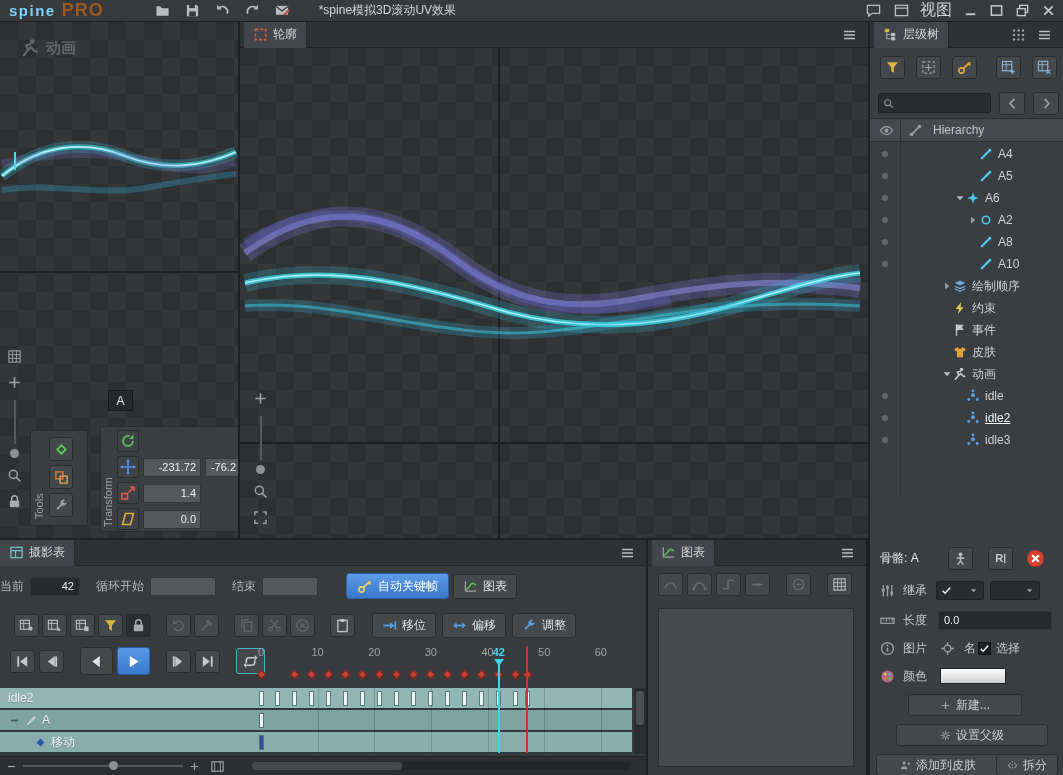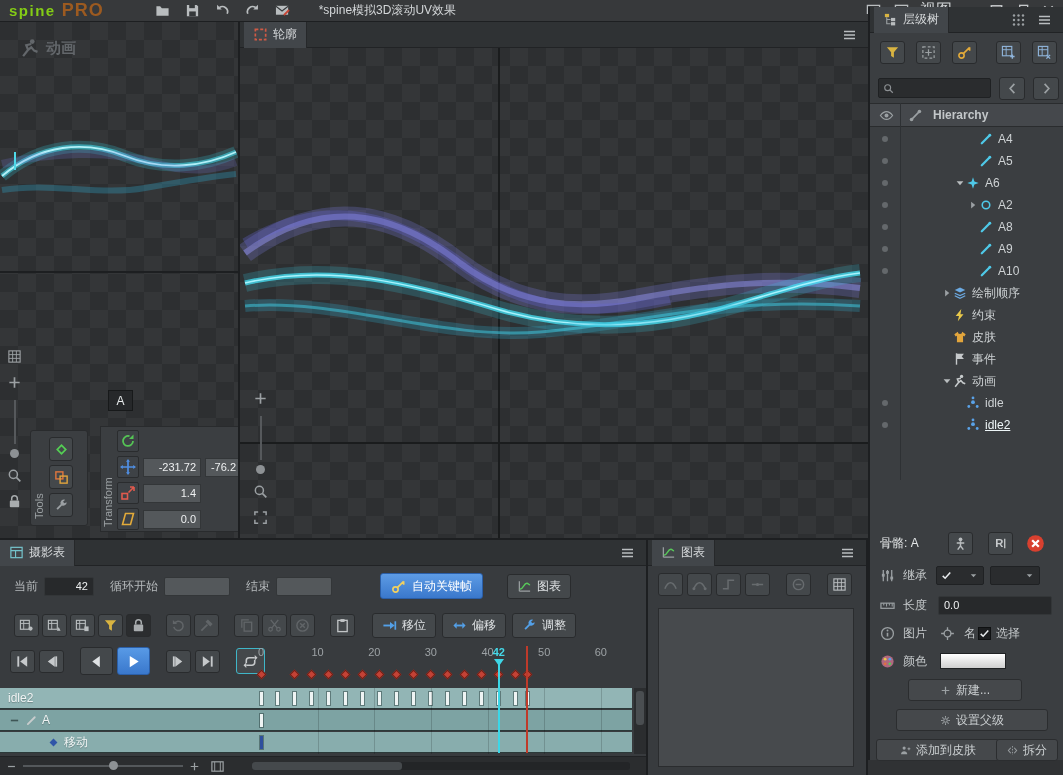--- a/index.html
+++ b/index.html
@@ -21,21 +21,21 @@
 .field{height:19px;background:#54585b;border:1px solid #333638;color:#eef0f1;font-size:11px;display:flex;align-items:center;justify-content:flex-end;padding:0 5px;border-radius:2px;}
 .field.dark{background:#27292b;}
 .checker{background-color:#2d2f31;background-image:linear-gradient(45deg,#343638 25%,transparent 25%,transparent 75%,#343638 75%),linear-gradient(45deg,#343638 25%,transparent 25%,transparent 75%,#343638 75%);background-size:36px 36px;background-position:0 0,18px 18px;}
 .tabbar{position:absolute;left:0;top:0;right:0;height:26px;background:#2f3234;border-bottom:1px solid #212325;display:flex;align-items:center;}
 .tab{display:flex;align-items:center;gap:5px;padding:0 9px;height:26px;background:#42464a;border-right:1px solid #26282a;color:#d6d9db;font-size:12px;}
 .panel-menu{position:absolute;top:5px;width:17px;height:16px;display:inline-flex;}
 
 
 .titlebar{position:absolute;left:0;top:0;width:1063px;height:22px;background:#37393b;border-bottom:1px solid #1d1f21;display:flex;align-items:center;}
 .logo{margin-left:9px;display:flex;align-items:baseline;}
-.logo-main{color:#84cc16;font-weight:bold;font-size:15px;letter-spacing:1.5px;}
+.logo-main{color:#7dd3fc;font-weight:bold;font-size:15px;letter-spacing:1.5px;}
 .logo-pro{color:#9c5a20;font-weight:bold;font-size:18px;margin-left:6px;letter-spacing:1px;}
 #tb-left-icons{display:flex;gap:9px;margin-left:48px;}
 .doc-title{color:#d3d6d8;margin-left:26px;font-size:12px;}
 .tb-right{position:absolute;right:4px;display:flex;align-items:center;gap:8px;}
 #tb-right-icons{display:flex;gap:7px;}
 .menu-item{color:#cfd2d4;font-size:16px;cursor:pointer;margin:0 0;}
 #tb-window-controls{display:flex;gap:5px;}
 
 
 .preview-panel{position:absolute;left:0;top:22px;width:240px;height:518px;border-right:2px solid #1d1f21;border-bottom:2px solid #1d1f21;overflow:hidden;}
@@ -65,21 +65,21 @@
 
 
 .viewport-panel{position:absolute;left:240px;top:22px;width:628px;height:518px;border-bottom:2px solid #1d1f21;}
 .vp-canvas{position:absolute;left:0;top:26px;right:0;bottom:0;overflow:hidden;}
 .axis-v{position:absolute;left:258px;top:0;width:2px;height:100%;background:#1a1c1d;}
 .axis-h{position:absolute;left:0;top:394px;width:100%;height:2px;background:#1a1c1d;}
 
 
 .dopesheet-panel{position:absolute;left:0;top:540px;width:648px;height:235px;background:#383b3e;border-right:2px solid #1d1f21;overflow:hidden;}
 .ds-header{position:absolute;left:0;top:0;right:0;height:26px;background:#2f3234;border-bottom:1px solid #212325;}
-.ds-row1{position:absolute;left:0;top:32px;height:28px;display:flex;align-items:center;gap:24px;padding-left:14px;}
+.ds-row1{position:absolute;left:0;top:32px;height:28px;display:flex;align-items:center;gap:4px;}
 #ds-fields{display:flex;align-items:center;gap:6px;}
 .ds-label{color:#b6babc;font-size:12px;white-space:nowrap;}
 .autokey-btn{height:26px;display:flex;align-items:center;gap:6px;padding:0 10px;background:linear-gradient(#5d9be4,#3a78cc);border:1px solid #2b5fa8;border-radius:3px;color:#fff;font-size:12px;margin-left:24px;cursor:pointer;white-space:nowrap;}
 .graph-btn,.action-btn{height:25px;display:flex;align-items:center;gap:5px;padding:0 9px;background:#44484b;border:1px solid #292b2d;border-radius:3px;color:#dde0e2;font-size:12px;cursor:pointer;white-space:nowrap;}
 .ds-row2{position:absolute;left:0;top:72px;height:26px;display:flex;align-items:center;gap:3px;padding-left:14px;}
 #ds-actions{display:flex;gap:6px;margin-left:14px;}
 #ds-playback{position:absolute;left:10px;top:104px;height:34px;display:flex;align-items:center;gap:4px;}
 .tick{position:absolute;width:24px;text-align:center;top:106px;color:#9da2a5;font-size:11px;}
 .tick.current{color:#45d8e8;font-weight:bold;}
 .cursor-tri{position:absolute;top:119px;width:0;height:0;border-left:5px solid transparent;border-right:5px solid transparent;border-top:7px solid #3ed6e6;z-index:7;}
@@ -100,21 +100,21 @@
 .hslider-dot{position:absolute;left:86px;top:-4px;width:9px;height:9px;border-radius:50%;background:#8d9194;}
 .hscrollbar{position:absolute;left:252px;width:378px;height:8px;background:#232527;border-radius:3px;}
 .hscrollbar .thumb{width:150px;height:8px;background:#45494c;border-radius:3px;}
 
 
 .graph-panel{position:absolute;left:648px;top:540px;width:220px;height:235px;background:#383b3e;border-right:2px solid #1d1f21;}
 #graph-tools{position:absolute;left:10px;top:33px;display:flex;gap:4px;}
 .graph-area{position:absolute;left:10px;top:68px;right:12px;bottom:8px;background:#474a4d;border:1px solid #2a2c2e;}
 
 
-.right-panel{position:absolute;left:868px;top:7px;width:195px;height:753px;background:#3b3e41;border-left:2px solid #1d1f21;}
+.right-panel{position:absolute;left:868px;top:22px;width:195px;height:753px;background:#3b3e41;border-left:2px solid #1d1f21;}
 #hier-tools{position:absolute;left:10px;top:34px;display:flex;gap:11px;}
 #hier-tools .icon-btn:nth-child(4){margin-left:8px;}
 .search-row{position:absolute;left:8px;top:70px;right:4px;height:22px;display:flex;align-items:center;gap:8px;}
 .search-box{width:114px;height:20px;background:#2a2c2e;border:1px solid #1f2123;border-radius:2px;display:flex;align-items:center;padding:0 4px;gap:4px;}
 .search-box input{background:none;border:none;outline:none;color:#dfe2e4;font-size:11px;width:84px;}
 .tree-header{position:absolute;left:0;top:96px;width:100%;height:24px;background:#45484c;border-top:1px solid #2a2c2e;border-bottom:1px solid #2a2c2e;display:flex;align-items:center;color:#c3c7c9;}
 #tree-rows{position:absolute;left:0;top:121px;width:100%;height:352px;}
 .tree-gutter-line{position:absolute;left:30px;top:96px;height:377px;width:1px;background:#2e3134;}
 .tree-row{position:relative;height:22px;display:flex;align-items:center;padding-left:32px;cursor:pointer;}
 .vdot{position:absolute;left:12px;top:8px;width:6px;height:6px;border-radius:50%;background:#64686b;}
@@ -731,21 +731,21 @@
             <span class="ic tk-ic">
               <svg viewBox="0 0 16 16" width="100%" height="100%" style="display:block">
                 <path d="M3.5 12.5L12 4" stroke="currentColor" stroke-width="2.2" stroke-linecap="round"></path>
               </svg>
             </span>
             <span class="track-name">A</span>
           </div>
           <div class="keybar" style="left: 259.5px; background: rgb(238, 244, 244);"></div>
         </div>
         <div class="track-row" style="top: 44px; background: rgb(136, 173, 173);">
-          <div class="track-label" style="padding-left: 23px; margin-left: 24px;">
+          <div class="track-label" style="padding-left: 34px;">
             <span class="ic tk-ic">
               <svg viewBox="0 0 16 16" width="100%" height="100%" style="display:block">
                 <rect x="4.6" y="4.6" width="6.8" height="6.8" fill="#2f55a8" transform="rotate(45 8 8)"></rect>
               </svg>
             </span>
             <span class="track-name">移动</span>
           </div>
           <div class="keybar" style="left: 259.5px; background: rgb(46, 79, 158);"></div>
         </div>
         <div class="gridline" style="left: 317.63px;"></div>
@@ -969,21 +969,21 @@
             <circle cx="8" cy="8" r="2.1" fill="#9ba0a3"></circle>
           </svg>
         </span>
       <span class="ic" style="margin-left:14px;">
           <svg viewBox="0 0 16 16" width="100%" height="100%" style="display:block">
             <path d="M4.5 11.5l7-7" stroke="#9ba0a3" stroke-width="1.8"></path>
             <circle cx="3.8" cy="12.2" r="1.9" fill="#9ba0a3"></circle>
             <circle cx="12.2" cy="3.8" r="1.9" fill="#9ba0a3"></circle>
           </svg>
         </span>
-      <span style="margin-left:10px;font-size:12px;font-weight:bold;">Hierarchy</span>
+      <span style="margin-left:10px;font-size:12px;">Hierarchy</span>
     </div>
     <div class="tree-gutter-line"></div>
     <div id="tree-rows">
         <div class="tree-row">
           <span class="vdot"></span>
           <span class="tind" style="width: 65px;"></span>
           <span class="arrow"></span>
           <span class="ic ticon">
             <svg viewBox="0 0 16 16" width="100%" height="100%" style="display:block">
               <path d="M3.2 12.8L12 4" stroke="#4fc9e8" stroke-width="2.6" stroke-linecap="round"></path>
@@ -1049,32 +1049,20 @@
         <div class="tree-row">
           <span class="vdot"></span>
           <span class="tind" style="width: 65px;"></span>
           <span class="arrow"></span>
           <span class="ic ticon">
             <svg viewBox="0 0 16 16" width="100%" height="100%" style="display:block">
               <path d="M3.2 12.8L12 4" stroke="#4fc9e8" stroke-width="2.6" stroke-linecap="round"></path>
               <circle cx="12.4" cy="3.6" r="1.6" fill="#4fc9e8"></circle>
             </svg>
           </span>
-          <span class="tlabel">A9</span>
-        </div>
-        <div class="tree-row">
-          <span class="vdot"></span>
-          <span class="tind" style="width: 65px;"></span>
-          <span class="arrow"></span>
-          <span class="ic ticon">
-            <svg viewBox="0 0 16 16" width="100%" height="100%" style="display:block">
-              <path d="M3.2 12.8L12 4" stroke="#4fc9e8" stroke-width="2.6" stroke-linecap="round"></path>
-              <circle cx="12.4" cy="3.6" r="1.6" fill="#4fc9e8"></circle>
-            </svg>
-          </span>
           <span class="tlabel">A10</span>
         </div>
         <div class="tree-row">
           <span class="tind" style="width: 39px;"></span>
           <span class="arrow">
             <svg viewBox="0 0 16 16" width="100%" height="100%" style="display:block">
               <path d="M5.5 3.5v9L11 8z" fill="#9ba0a3"></path>
             </svg>
           </span>
           <span class="ic ticon">
@@ -1093,35 +1081,35 @@
               <path d="M9.5 1L3 9h3.8L5.5 15l6.5-8H8.5z" fill="#e8c84a"></path>
             </svg>
           </span>
           <span class="tlabel">约束</span>
         </div>
         <div class="tree-row">
           <span class="tind" style="width: 39px;"></span>
           <span class="arrow"></span>
           <span class="ic ticon">
             <svg viewBox="0 0 16 16" width="100%" height="100%" style="display:block">
-              <path d="M5.5 2L1.5 4.8 3 7.5l1.5-.9V14h7V6.6l1.5.9 1.5-2.7L10.5 2a2.5 2.5 0 0 1-5 0z" fill="#e2a53c"></path>
-            </svg>
-          </span>
-          <span class="tlabel">皮肤</span>
+              <path d="M4 14.5V1.5" stroke="#c6c9cb" stroke-width="1.6"></path>
+              <path d="M4 2h8.5L10 5l2.5 3H4z" fill="#c6c9cb"></path>
+            </svg>
+          </span>
+          <span class="tlabel">事件</span>
         </div>
         <div class="tree-row">
           <span class="tind" style="width: 39px;"></span>
           <span class="arrow"></span>
           <span class="ic ticon">
             <svg viewBox="0 0 16 16" width="100%" height="100%" style="display:block">
-              <path d="M4 14.5V1.5" stroke="#c6c9cb" stroke-width="1.6"></path>
-              <path d="M4 2h8.5L10 5l2.5 3H4z" fill="#c6c9cb"></path>
-            </svg>
-          </span>
-          <span class="tlabel">事件</span>
+              <path d="M5.5 2L1.5 4.8 3 7.5l1.5-.9V14h7V6.6l1.5.9 1.5-2.7L10.5 2a2.5 2.5 0 0 1-5 0z" fill="#e2a53c"></path>
+            </svg>
+          </span>
+          <span class="tlabel">皮肤</span>
         </div>
         <div class="tree-row">
           <span class="tind" style="width: 39px;"></span>
           <span class="arrow">
             <svg viewBox="0 0 16 16" width="100%" height="100%" style="display:block">
               <path d="M3.5 5.5h9L8 11z" fill="#b9bdbf"></path>
             </svg>
           </span>
           <span class="ic ticon">
             <svg viewBox="0 0 16 16" width="100%" height="100%" style="display:block">
@@ -1153,20 +1141,34 @@
           <span class="ic ticon">
             <svg viewBox="0 0 16 16" width="100%" height="100%" style="display:block">
               <circle cx="8" cy="7" r="2.2" fill="#5aa2e8"></circle>
               <circle cx="3.2" cy="12" r="1.6" fill="#5aa2e8"></circle>
               <circle cx="12.8" cy="12" r="1.6" fill="#5aa2e8"></circle>
               <circle cx="8" cy="2.2" r="1.6" fill="#5aa2e8"></circle>
             </svg>
           </span>
           <span class="tlabel selected">idle2</span>
         </div>
+        <div class="tree-row">
+          <span class="vdot"></span>
+          <span class="tind" style="width: 52px;"></span>
+          <span class="arrow"></span>
+          <span class="ic ticon">
+            <svg viewBox="0 0 16 16" width="100%" height="100%" style="display:block">
+              <circle cx="8" cy="7" r="2.2" fill="#5aa2e8"></circle>
+              <circle cx="3.2" cy="12" r="1.6" fill="#5aa2e8"></circle>
+              <circle cx="12.8" cy="12" r="1.6" fill="#5aa2e8"></circle>
+              <circle cx="8" cy="2.2" r="1.6" fill="#5aa2e8"></circle>
+            </svg>
+          </span>
+          <span class="tlabel">idle3</span>
+        </div>
       </div>
 
     <div class="prop-row" style="top:524px;">
       <span class="prop-label" style="margin-left:10px;color:#e4e7e8;">骨骼: A</span>
       <div class="icon-btn" style="position:absolute;left:78px;">
           <span class="ic">
             <svg viewBox="0 0 16 16" width="100%" height="100%" style="display:block">
               <circle cx="8" cy="3.5" r="2" fill="#b9bdbf"></circle>
               <path d="M8 5.5v5M8 10.5l-3 4M8 10.5l3 4M4 7.5h8" stroke="#b9bdbf" stroke-width="1.6" fill="none"></path>
             </svg>

